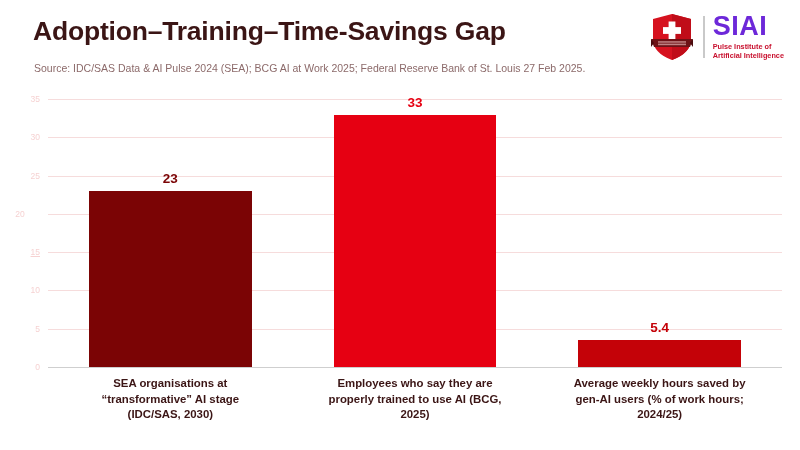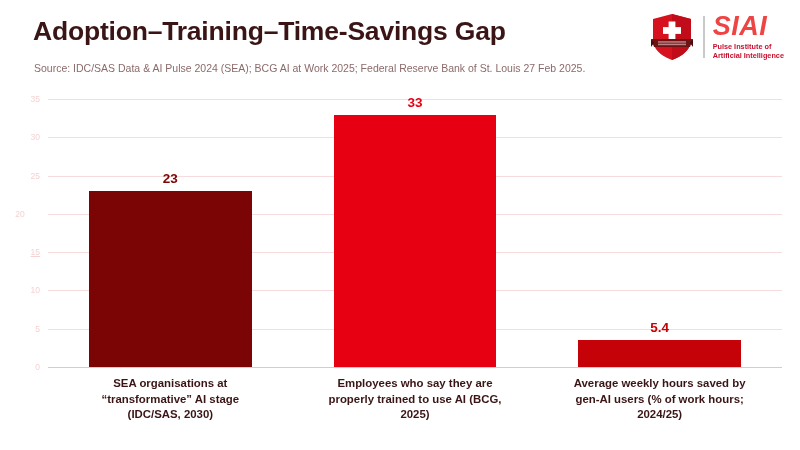--- a/index.html
+++ b/index.html
@@ -70,23 +70,22 @@
   }
   .logo-text {
     display: flex;
     flex-direction: column;
     justify-content: center;
     line-height: 1;
   }
   .logo-siai {
     font-size: 27px;
     font-weight: bold;
-    color: #ef4444;
+    color: #6d28d9;
     letter-spacing: 0.5px;
-    font-style: italic;
   }
   .logo-sub {
     font-size: 7.3px;
     font-weight: bold;
     color: #C8102E;
     line-height: 1.22;
     margin-top: 3px;
   }
 
   

